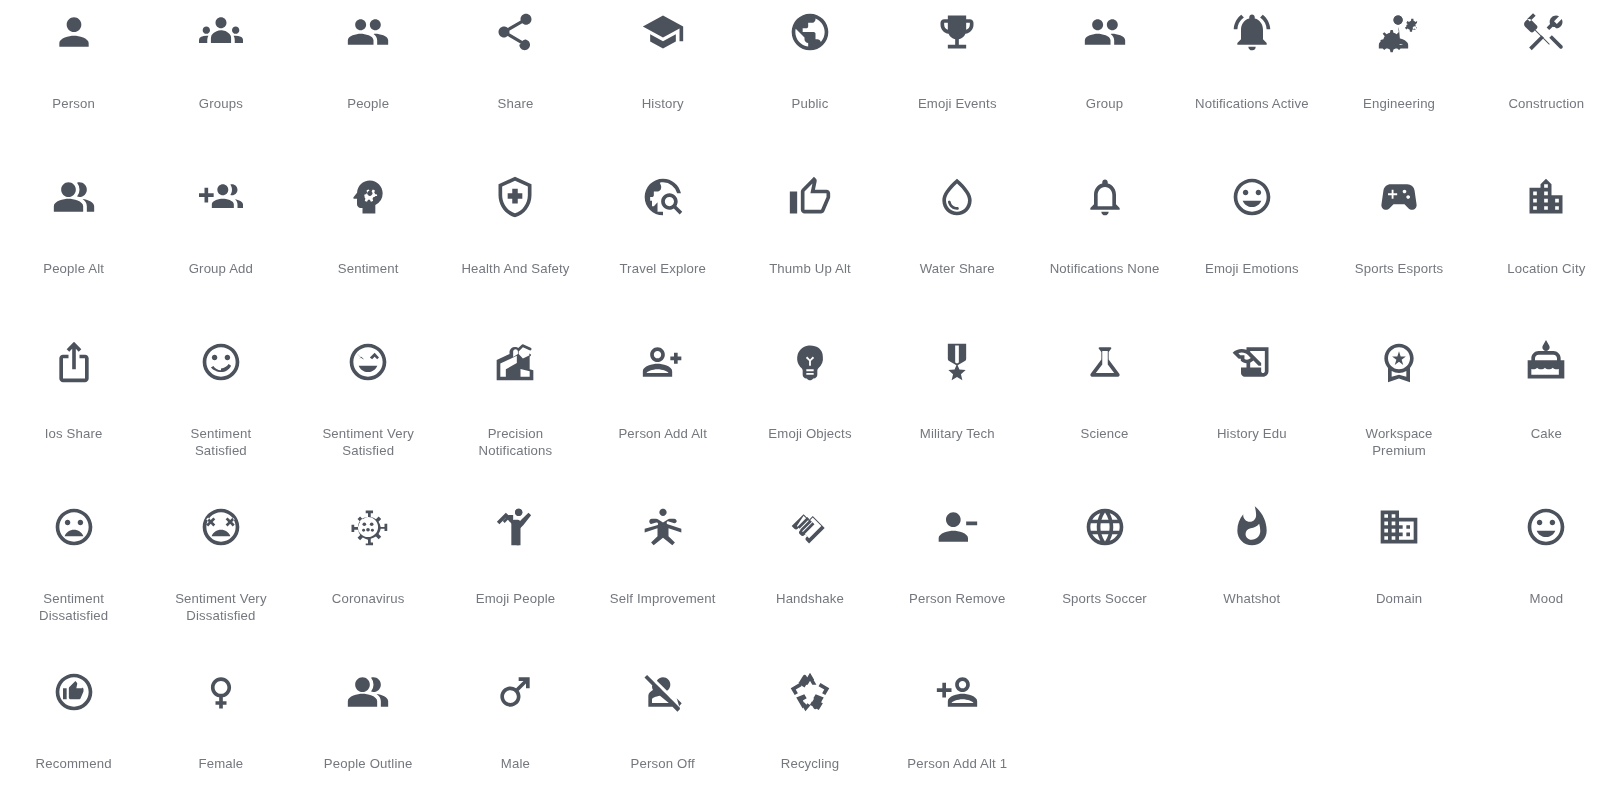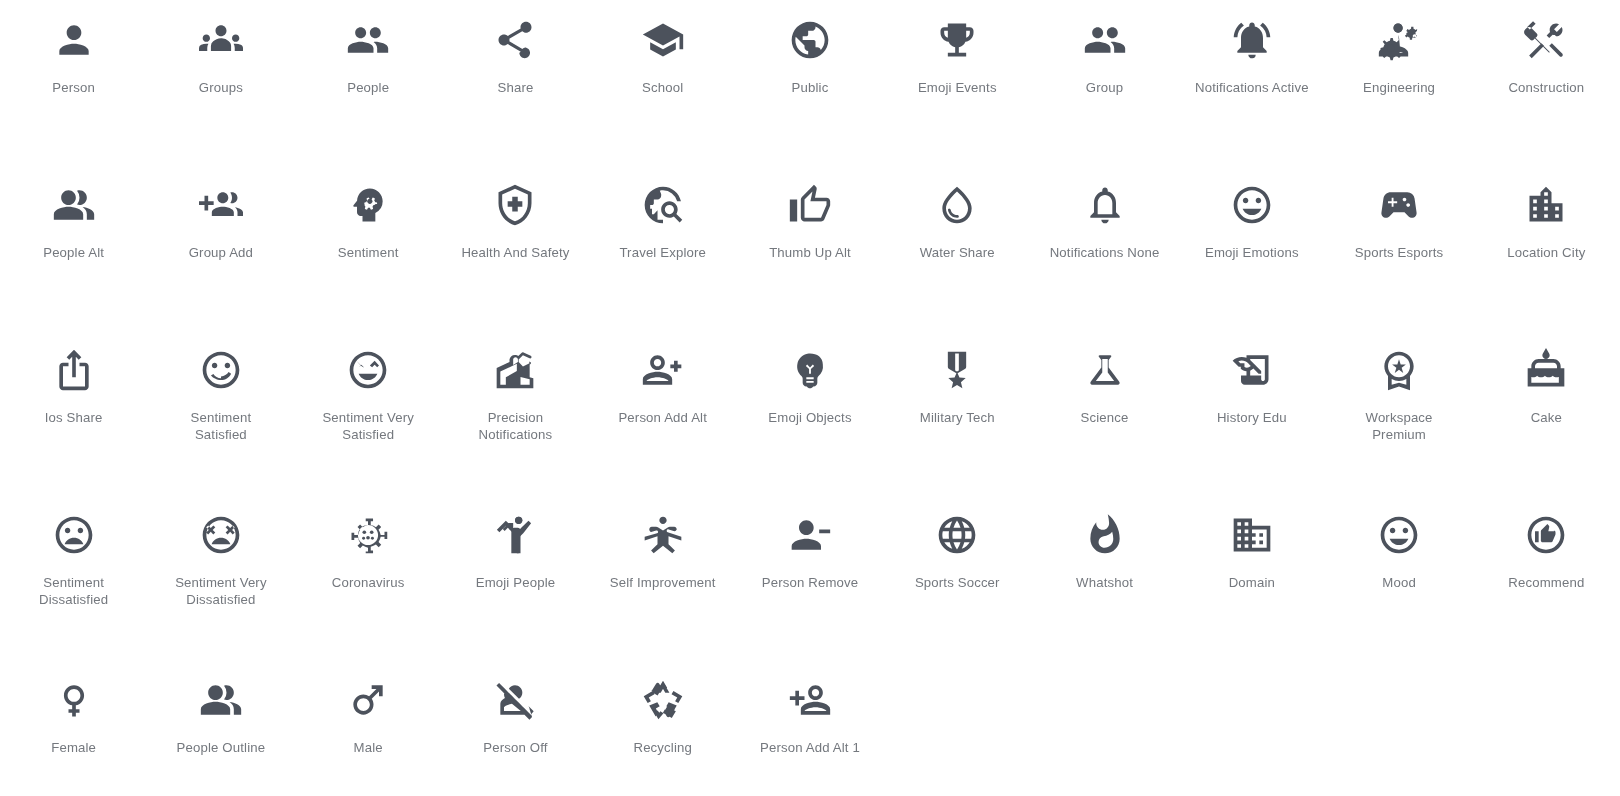--- a/index.html
+++ b/index.html
@@ -19,24 +19,25 @@
     grid-template-rows: repeat(5, 165px);
     width: 1620px;
     height: 825px;
     box-sizing: border-box;
   }
   .cell {
     display: flex;
     flex-direction: column;
     align-items: center;
     justify-content: flex-start;
-    padding-top: 16px;
+    padding-top: 8px;
     box-sizing: border-box;
     cursor: pointer;
     user-select: none;
+    gap: 24px;
   }
   .icon-box {
     width: 48px;
     height: 48px;
     display: flex;
     align-items: center;
     justify-content: center;
     margin-bottom: 16px;
   }
   .icon-box svg {
@@ -90,21 +91,21 @@
         </svg>
       </div>
       <div class="label">Share</div>
     </div>
     <div class="cell">
       <div class="icon-box">
         <svg viewBox="0 0 24 24" xmlns="http://www.w3.org/2000/svg">
           <path d="M5 13.18v4L12 21l7-3.82v-4L12 17l-7-3.82zM12 3L1 9l11 6 9-4.91V17h2V9L12 3z"></path>
         </svg>
       </div>
-      <div class="label">School</div>
+      <div class="label">History</div>
     </div>
     <div class="cell">
       <div class="icon-box">
         <svg viewBox="0 0 24 24" xmlns="http://www.w3.org/2000/svg">
           <path d="M12 2C6.48 2 2 6.48 2 12s4.48 10 10 10 10-4.48 10-10S17.52 2 12 2zm-1 17.93c-3.95-.49-7-3.85-7-7.93 0-.62.08-1.21.21-1.79L9 15v1c0 1.1.9 2 2 2v1.93zm6.9-2.54c-.26-.81-1-1.39-1.9-1.39h-1v-3c0-.55-.45-1-1-1H8v-2h2c.55 0 1-.45 1-1V7h2c1.1 0 2-.9 2-2v-.41c2.93 1.19 5 4.06 5 7.41 0 2.08-.8 3.97-2.1 5.39z"></path>
         </svg>
       </div>
       <div class="label">Public</div>
     </div>
     <div class="cell">
@@ -370,20 +371,28 @@
       <div class="icon-box">
         <svg viewBox="0 0 24 24" xmlns="http://www.w3.org/2000/svg">
           <path d="M12 6c1.11 0 2-.9 2-2s-.89-2-2-2c-1.11 0-2 .9-2 2s.89 2 2 2zm10 9v-2l-7.42-2.47c-.42-.14-.66-.58-.55-1.01.12-.46.6-.72 1.05-.57l2.71.9A1.5 1.5 0 0 0 19.5 9c0-.8-.62-1.5-1.42-1.5h-2.34c-.33 0-.65.11-.92.3L12 9.5l-2.82-1.7a1.59 1.59 0 0 0-.92-.3H5.92C5.12 7.5 4.5 8.2 4.5 9c0 .66.43 1.23 1.04 1.42l2.71-.9c.45-.15.93.11 1.05.57.11.43-.13.87-.55 1.01L2 13v2l7-2.33V17l-3.5 3.5 1.41 1.41L12 17.83l5.09 4.08 1.41-1.41L15 17v-4.33L22 15z"></path>
         </svg>
       </div>
       <div class="label">Self Improvement</div>
     </div>
     <div class="cell">
       <div class="icon-box">
         <svg viewBox="0 0 24 24" xmlns="http://www.w3.org/2000/svg">
+          <path d="M11.5 21l-1.44-1.44a1.5 1.5 0 0 1 0-2.12l.44-.44-1.06-1.06-.44.44a1.5 1.5 0 0 1-2.12 0l-.38-.38a1.5 1.5 0 0 1 0-2.12l.44-.44-1.06-1.06-.44.44a1.5 1.5 0 0 1-2.12 0L2 11.5 8.5 5l3 3 2-2L20 12.5 11.5 21zm.01-2.83l6.67-6.67L13.5 6.83l-2 2-3-3L4.83 11.5l.38.38 5.3-5.3 1.06 1.06-5.3 5.3.38.38 5.3-5.3 1.06 1.06-5.3 5.3.38.38 5.3-5.3 1.06 1.06-5.3 5.3.44.44z"></path>
+        </svg>
+      </div>
+      <div class="label">Handshake</div>
+    </div>
+    <div class="cell">
+      <div class="icon-box">
+        <svg viewBox="0 0 24 24" xmlns="http://www.w3.org/2000/svg">
           <path d="M14 8c0 2.21-1.79 4-4 4S6 10.21 6 8s1.79-4 4-4 4 1.79 4 4zm-4 6c-2.67 0-8 1.34-8 4v2h16v-2c0-2.66-5.33-4-8-4zm13-5h-6v2h6V9z"></path>
         </svg>
       </div>
       <div class="label">Person Remove</div>
     </div>
     <div class="cell">
       <div class="icon-box">
         <svg viewBox="0 0 24 24" xmlns="http://www.w3.org/2000/svg">
           <path d="M12 2C6.48 2 2 6.48 2 12s4.48 10 10 10 10-4.48 10-10S17.52 2 12 2zm6.93 6h-2.95a14.7 14.7 0 0 0-1.38-3.56A8.03 8.03 0 0 1 18.92 8zM12 4.04c.83 1.2 1.48 2.53 1.91 3.96h-3.82c.43-1.43 1.08-2.76 1.91-3.96zM4.26 14C4.1 13.36 4 12.69 4 12s.1-1.36.26-2h3.38c-.08.66-.14 1.32-.14 2s.06 1.34.14 2H4.26zm.82 2h2.95c.32 1.25.78 2.45 1.38 3.56A7.987 7.987 0 0 1 5.08 16zm2.95-8H5.08a7.987 7.987 0 0 1 4.33-3.56A14.7 14.7 0 0 0 8.03 8zM12 19.96c-.83-1.2-1.48-2.53-1.91-3.96h3.82c-.43 1.43-1.08 2.76-1.91 3.96zM14.34 14H9.66c-.09-.66-.16-1.32-.16-2s.07-1.35.16-2h4.68c.09.65.16 1.32.16 2s-.07 1.34-.16 2zm.25 5.56c.6-1.11 1.06-2.31 1.38-3.56h2.95a8.03 8.03 0 0 1-4.33 3.56zM16.36 14c.08-.66.14-1.32.14-2s-.06-1.34-.14-2h3.38c.16.64.26 1.31.26 2s-.1 1.36-.26 2h-3.38z"></path>
         </svg>

